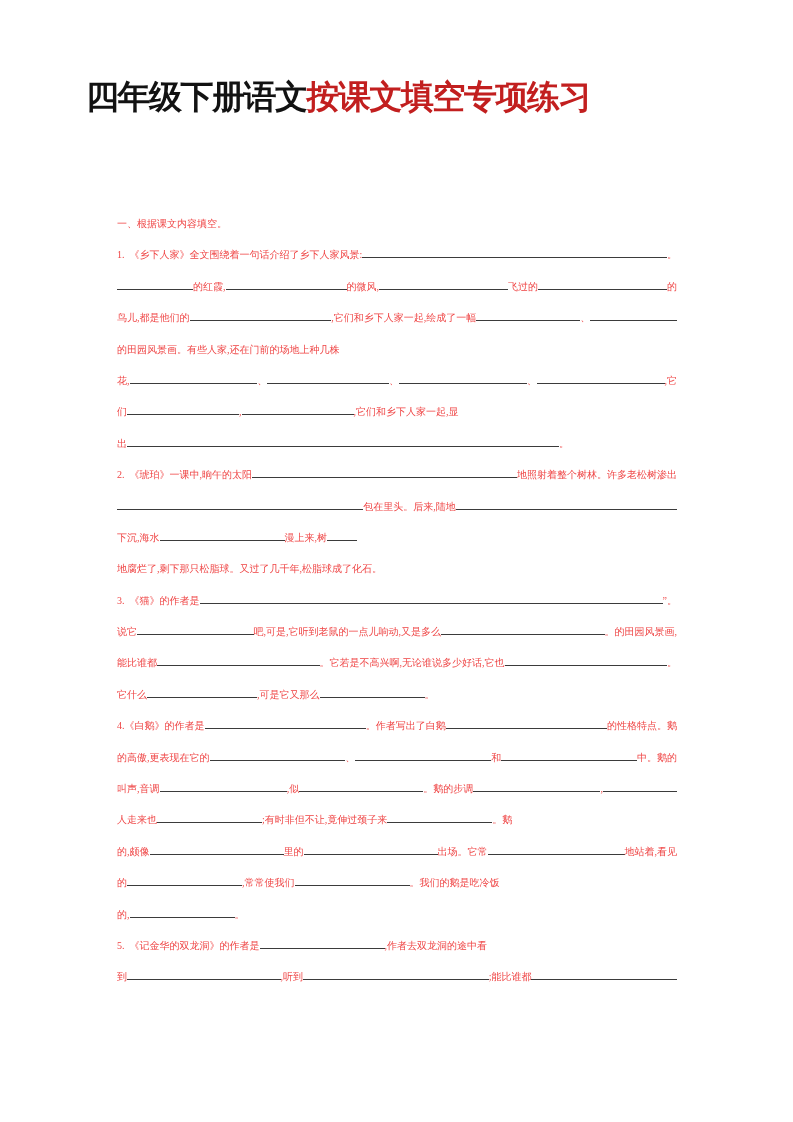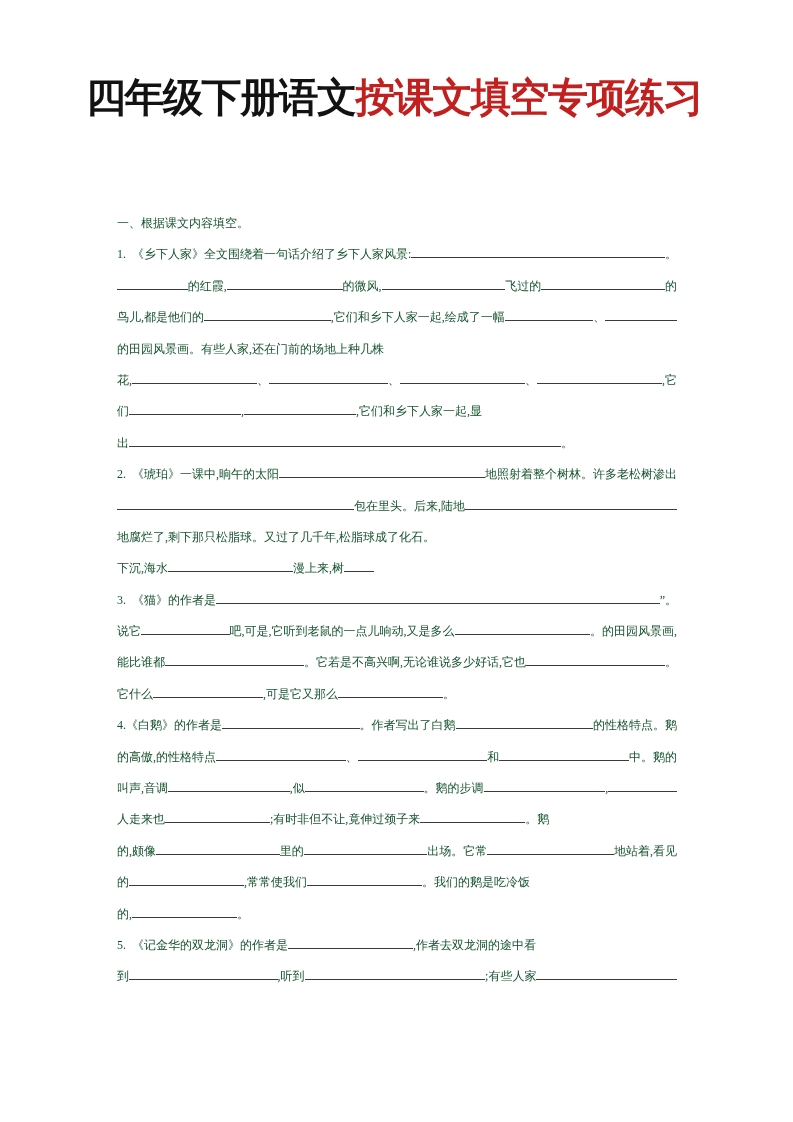--- a/index.html
+++ b/index.html
@@ -5,27 +5,27 @@
   html,body{margin:0;padding:0;}
   body{
     width:793px;height:1122px;background:#ffffff;
     font-family:"Liberation Serif","DejaVu Serif",serif;
     color:#1c1c1c;
   }
   .page{position:relative;width:793px;height:1122px;background:#ffffff;overflow:hidden;}
   .title{
     position:absolute;top:72px;left:86px;
     font-family:"Liberation Sans","DejaVu Sans",sans-serif;
-    font-weight:bold;font-size:40px;line-height:50px;letter-spacing:-1.5px;
+    font-weight:bold;font-size:33px;line-height:50px;letter-spacing:-1.5px;
     white-space:nowrap;color:#121212;
   }
   .body-text{position:absolute;top:208px;left:117px;width:560px;}
   .line{
     display:flex;align-items:baseline;height:31.4px;line-height:31.4px;
-    font-size:12px;color:#14532d;
+    font-size:10px;color:#ef4444;
   }
   .txt{white-space:pre;flex:0 0 auto;}
   .blank{
     display:inline-block;height:11px;margin-bottom:-2px;
     border-bottom:1px solid #3b3b3b;
   }
 </style>
 </head>
 <body>
 
@@ -93,28 +93,28 @@
           <span class="txt">2.  《琥珀》一课中,晌午的太阳</span>
           <span class="blank" style="flex: 1 0 120px; border-bottom-color: rgb(59, 59, 59);"></span>
           <span class="txt">地照射着整个树林。许多老松树渗出</span>
         </div>
         <div class="line fill">
           <span class="blank" style="flex: 1 0 125px; border-bottom-color: rgb(59, 59, 59);"></span>
           <span class="txt">包在里头。后来,陆地</span>
           <span class="blank" style="flex: 1 0 100px; border-bottom-color: rgb(59, 59, 59);"></span>
         </div>
         <div class="line">
-          <span class="txt">地腐烂了,剩下那只松脂球。又过了几千年,松脂球成了化石。</span>
-        </div>
-        <div class="line">
           <span class="txt">下沉,海水</span>
           <span class="blank" style="flex: 0 0 125px; border-bottom-color: rgb(59, 59, 59);"></span>
           <span class="txt">漫上来,树</span>
           <span class="blank" style="flex: 0 0 30px; border-bottom-color: rgb(59, 59, 59);"></span>
         </div>
+        <div class="line">
+          <span class="txt">地腐烂了,剩下那只松脂球。又过了几千年,松脂球成了化石。</span>
+        </div>
         <div class="line fill">
           <span class="txt">3.  《猫》的作者是</span>
           <span class="blank" style="flex: 1 0 48px; border-bottom-color: rgb(59, 59, 59);"></span>
           <span class="blank" style="flex: 1 0 125px; border-bottom-color: rgb(59, 59, 59);"></span>
           <span class="txt">”。</span>
         </div>
         <div class="line fill">
           <span class="txt">说它</span>
           <span class="blank" style="flex: 1 0 48px; border-bottom-color: rgb(59, 59, 59);"></span>
           <span class="txt">吧,可是,它听到老鼠的一点儿响动,又是多么</span>
@@ -136,21 +136,21 @@
           <span class="txt">。</span>
         </div>
         <div class="line fill">
           <span class="txt">4.《白鹅》的作者是</span>
           <span class="blank" style="flex: 1 0 100px; border-bottom-color: rgb(59, 59, 59);"></span>
           <span class="txt">。作者写出了白鹅</span>
           <span class="blank" style="flex: 1 0 100px; border-bottom-color: rgb(59, 59, 59);"></span>
           <span class="txt">的性格特点。鹅</span>
         </div>
         <div class="line fill">
-          <span class="txt">的高傲,的性格特点</span>
+          <span class="txt">的高傲,更表现在它的</span>
           <span class="blank" style="flex: 1 0 95px; border-bottom-color: rgb(59, 59, 59);"></span>
           <span class="txt">、</span>
           <span class="blank" style="flex: 1 0 95px; border-bottom-color: rgb(59, 59, 59);"></span>
           <span class="txt">和</span>
           <span class="blank" style="flex: 1 0 95px; border-bottom-color: rgb(59, 59, 59);"></span>
           <span class="txt">中。鹅的</span>
         </div>
         <div class="line fill">
           <span class="txt">叫声,音调</span>
           <span class="blank" style="flex: 1 0 95px; border-bottom-color: rgb(59, 59, 59);"></span>
@@ -192,19 +192,19 @@
         <div class="line">
           <span class="txt">5.  《记金华的双龙洞》的作者是</span>
           <span class="blank" style="flex: 0 0 125px; border-bottom-color: rgb(59, 59, 59);"></span>
           <span class="txt">,作者去双龙洞的途中看</span>
         </div>
         <div class="line fill">
           <span class="txt">到</span>
           <span class="blank" style="flex: 1 0 118px; border-bottom-color: rgb(59, 59, 59);"></span>
           <span class="txt">,听到</span>
           <span class="blank" style="flex: 1 0 150px; border-bottom-color: rgb(59, 59, 59);"></span>
-          <span class="txt">;有些人家</span>
+          <span class="txt">;能比谁都</span>
           <span class="blank" style="flex: 1 0 110px; border-bottom-color: rgb(59, 59, 59);"></span>
         </div>
       </div>
   </div>
 
 </div>
 
 </body></html>

